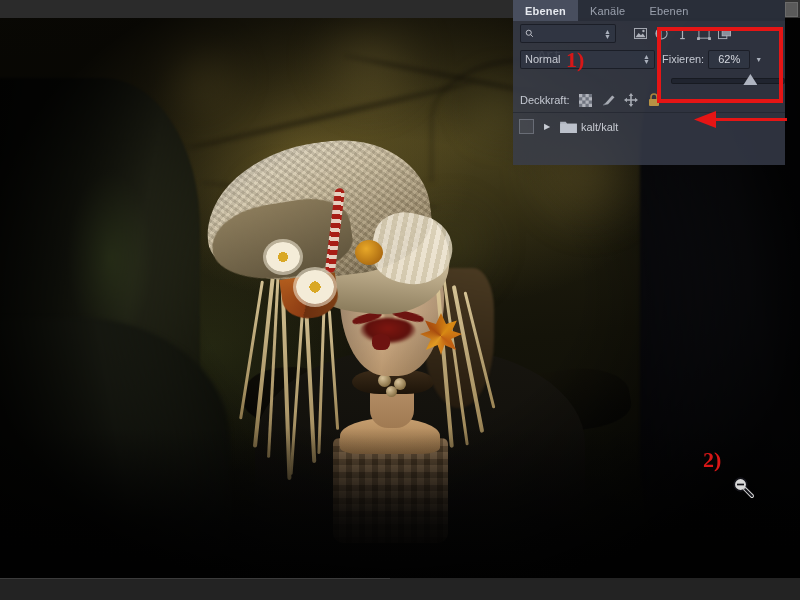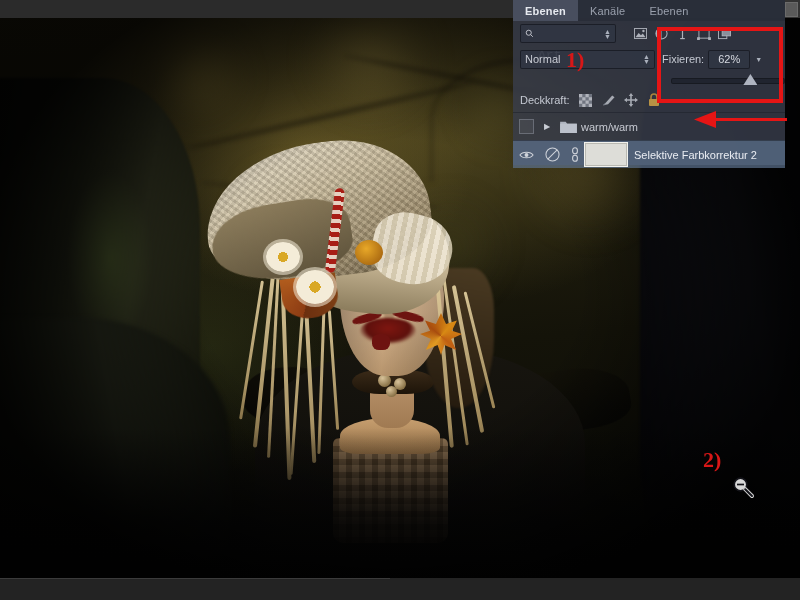--- a/index.html
+++ b/index.html
@@ -536,45 +536,23 @@
       <span class="eyecol">
         <span class="eyebox"></span>
       </span>
       <span class="twisty">▶</span>
       <span class="thumbcol">
         <svg width="17" height="13" viewBox="0 0 18 14">
           <path d="M0 2 h6 l1.6 2 H18 v10 H0 Z" fill="#aeb3be"></path>
           <path d="M0 4 h18 v10 H0 Z" fill="#bcc1cb"></path>
         </svg>
       </span>
-      <span class="layer-name">warm/warm</span>
-    </div>
-
-    <div class="layer selected">
-      <span class="eyecol">
-        <svg width="15" height="10" viewBox="0 0 16 10">
-          <path d="M1 5 C3.5 1, 12.5 1, 15 5 C12.5 9, 3.5 9, 1 5 Z" fill="none" stroke="#cfd3da" stroke-width="1.1"></path>
-          <circle cx="8" cy="5" r="2.1" fill="#cfd3da"></circle>
-        </svg>
-      </span>
-      <span class="thumbcol">
-        <svg width="15" height="15" viewBox="0 0 16 16">
-          <circle cx="8" cy="8" r="7" fill="none" stroke="#cfd3da" stroke-width="1.1"></circle>
-          <line x1="3" y1="13" x2="13" y2="3" stroke="#cfd3da" stroke-width="1.1"></line>
-        </svg>
-      </span>
-      <span class="linkcol">
-        <svg width="10" height="15" viewBox="0 0 10 16">
-          <rect x="2.5" y="0.8" width="5" height="6.4" rx="2.5" fill="none" stroke="#cfd3da" stroke-width="1.2"></rect>
-          <rect x="2.5" y="8.8" width="5" height="6.4" rx="2.5" fill="none" stroke="#cfd3da" stroke-width="1.2"></rect>
-        </svg>
-      </span>
-      <span class="masknail"></span>
-      <span class="layer-name">Selektive Farbkorrektur 2</span>
-    </div>
+      <span class="layer-name">kalt/kalt</span>
+    </div>
+
   </div>
 
   <div class="ann-box"></div>
   <div class="ann-1">1)</div>
   <div class="ann-arrow-line"></div>
   <div class="ann-arrow-head"></div>
   <div class="ann-2">2)</div>
 
   <div class="cursor-zoom">
     <svg width="24" height="24" viewBox="0 0 24 24">

